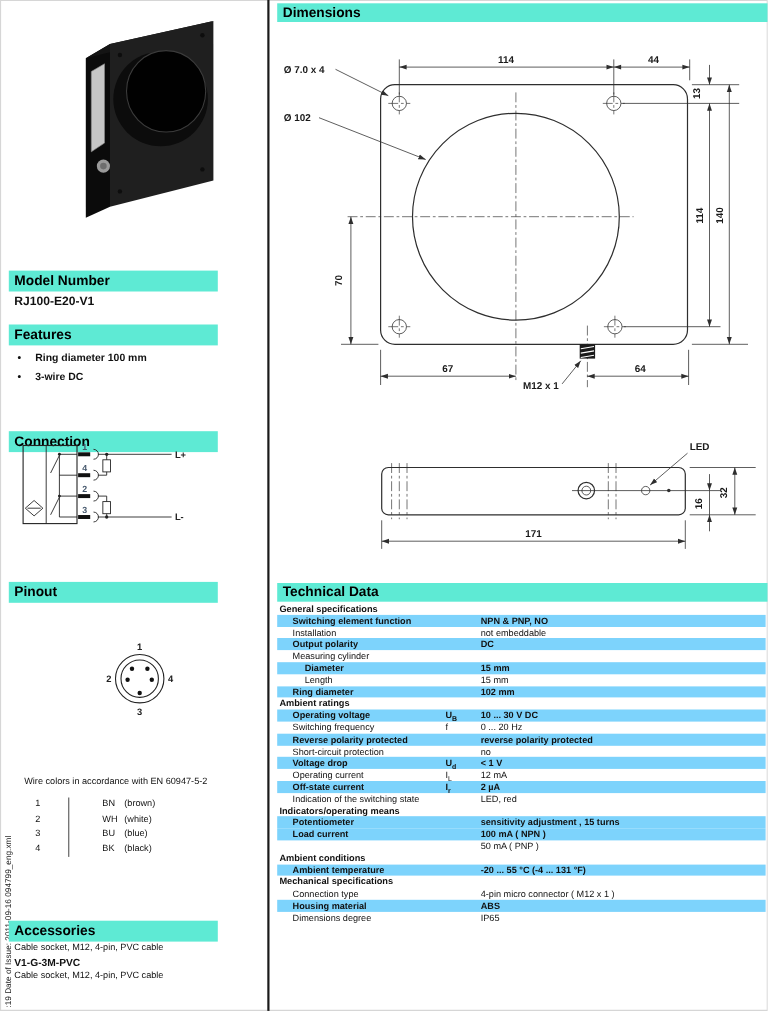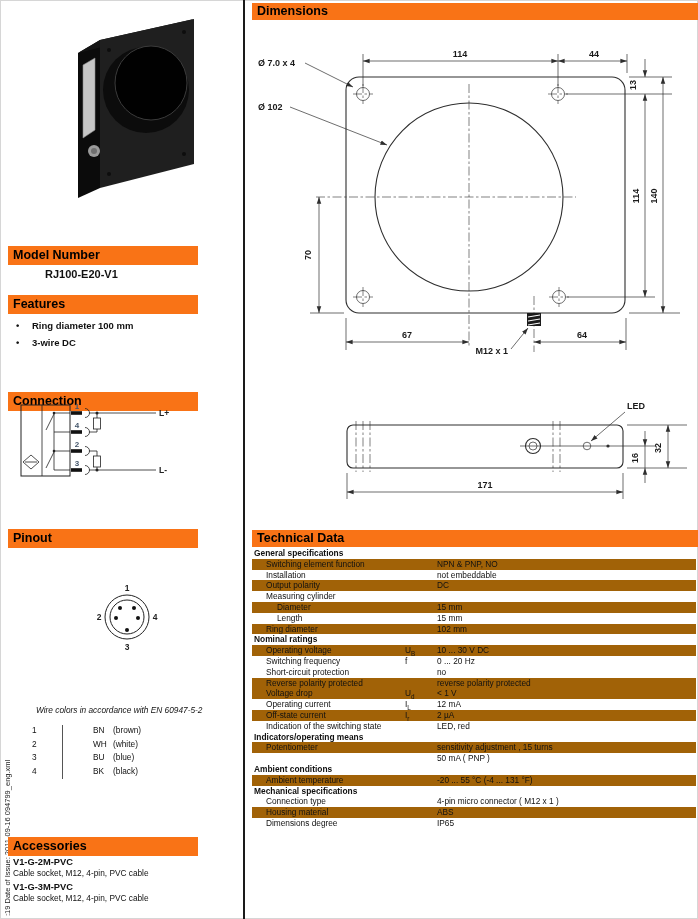--- a/index.html
+++ b/index.html
@@ -1,44 +1,44 @@
 <!DOCTYPE html>
 <html><head>
 <meta charset="utf-8">
 <style>
   html,body{margin:0;padding:0;background:#fff;}
   .page{position:relative;width:698px;height:919px;background:#fff;overflow:hidden;
         font-family:"Liberation Sans","DejaVu Sans",sans-serif;color:#111;
         box-shadow:inset 0 0 0 1px #d6d6d6;}
-  .hbar{position:absolute;background:#f97316;height:19px;box-sizing:border-box;
+  .hbar{position:absolute;background:#5eead4;height:19px;box-sizing:border-box;
         font-weight:bold;font-size:12.5px;line-height:19px;padding-left:5px;color:#000;}
   .hbar.left{left:8px;width:190px;}
   .hbar.right{left:252px;width:446px;}
   .divider{position:absolute;left:243px;top:0;width:1.5px;height:919px;background:#1a1a1a;}
-  .model-value{position:absolute;left:13px;top:268px;font-weight:bold;font-size:11px;margin-left:32px;}
+  .model-value{position:absolute;left:13px;top:268px;font-weight:bold;font-size:11px;}
   .features-list{position:absolute;left:10px;top:317px;width:220px;}
   .feature-item{position:relative;padding-left:22px;font-weight:bold;font-size:9.5px;line-height:17px;}
   .feature-item .bullet{position:absolute;left:6px;}
-  .wire-note{position:absolute;left:36px;top:705px;font-size:8.3px;font-style:italic;}
+  .wire-note{position:absolute;left:22px;top:705px;font-size:8.3px;}
   .wire-table{position:absolute;left:28px;top:724px;width:170px;}
   .wire-row{position:relative;height:13.5px;line-height:13.5px;font-size:8.3px;}
   .wire-num{position:absolute;left:4px;}
   .wire-code{position:absolute;left:65px;}
   .wire-color{position:absolute;left:85px;}
   .wire-div{position:absolute;left:34px;top:1px;width:1px;height:54px;background:#555;}
   .acc-list{position:absolute;left:13px;top:856px;width:219px;}
   .acc-model{font-weight:bold;font-size:9.3px;line-height:12px;}
   .acc-desc{font-size:8.3px;line-height:11.5px;margin-bottom:1px;}
   .side-text{position:absolute;left:3px;top:916px;transform:rotate(-90deg);transform-origin:0 0;
              font-size:7.5px;white-space:nowrap;color:#222;}
   
   .td-table{position:absolute;left:252px;top:548px;width:444px;}
   .td-sec{height:10.8px;line-height:11.4px;font-weight:bold;font-size:8.4px;padding-left:2px;}
   .td-row{position:relative;height:10.8px;line-height:11px;font-size:8.3px;}
-  .td-row.shade{background:#a16207;}
+  .td-row.shade{background:#7dd3fc;font-weight:bold;}
   .td-label{position:absolute;left:14px;top:0;white-space:nowrap;}
   .td-label.ind{left:25px;}
   .td-sym{position:absolute;left:153px;top:0;}
   .td-sym sub{font-size:6.3px;}
   .td-val{position:absolute;left:185px;top:0;white-space:nowrap;}
   
   .ln{fill:none;stroke:#2e2e2e;stroke-width:1.1;}
   .ln2{fill:none;stroke:#222;stroke-width:1;}
   .thin{fill:none;stroke:#2e2e2e;stroke-width:0.7;}
   .thin2{fill:none;stroke:#222;stroke-width:0.8;}
@@ -165,21 +165,20 @@
       </div>
       <div class="wire-row">
         <span class="wire-num">4</span>
         <span class="wire-code">BK</span>
         <span class="wire-color">(black)</span>
       </div>
     </div>
 
   <div class="hbar left" style="top:837px;">Accessories</div>
   <div class="acc-list" id="acc-list">
-      <div class="acc-model">V1-G-2M-PVC</div>
       <div class="acc-desc">Cable socket, M12, 4-pin, PVC cable</div>
       <div class="acc-model">V1-G-3M-PVC</div>
       <div class="acc-desc">Cable socket, M12, 4-pin, PVC cable</div>
     </div>
 
   <div class="hbar right" style="top:3px;height:17px;line-height:17px;">Dimensions</div>
 
   <svg style="left:244px;top:26px;" width="454" height="502" viewBox="244 26 454 502">
     <defs>
       <marker id="mE" markerWidth="11" markerHeight="8" refX="9.5" refY="4" orient="auto">
@@ -323,40 +322,40 @@
       <div class="td-row">
         <span class="td-label ind">Length</span>
         <span class="td-sym"></span>
         <span class="td-val">15 mm</span>
       </div>
       <div class="td-row shade">
         <span class="td-label">Ring diameter</span>
         <span class="td-sym"></span>
         <span class="td-val">102 mm</span>
       </div>
-      <div class="td-sec">Nominal ratings</div>
+      <div class="td-sec">Ambient ratings</div>
       <div class="td-row shade">
         <span class="td-label">Operating voltage</span>
         <span class="td-sym">U<sub>B</sub></span>
         <span class="td-val">10 ... 30 V DC</span>
       </div>
       <div class="td-row">
         <span class="td-label">Switching frequency</span>
         <span class="td-sym">f</span>
         <span class="td-val">0 ... 20 Hz</span>
       </div>
+      <div class="td-row shade">
+        <span class="td-label">Reverse polarity protected</span>
+        <span class="td-sym"></span>
+        <span class="td-val">reverse polarity protected</span>
+      </div>
       <div class="td-row">
         <span class="td-label">Short-circuit protection</span>
         <span class="td-sym"></span>
         <span class="td-val">no</span>
-      </div>
-      <div class="td-row shade">
-        <span class="td-label">Reverse polarity protected</span>
-        <span class="td-sym"></span>
-        <span class="td-val">reverse polarity protected</span>
       </div>
       <div class="td-row shade">
         <span class="td-label">Voltage drop</span>
         <span class="td-sym">U<sub>d</sub></span>
         <span class="td-val">&lt; 1 V</span>
       </div>
       <div class="td-row">
         <span class="td-label">Operating current</span>
         <span class="td-sym">I<sub>L</sub></span>
         <span class="td-val">12 mA</span>
@@ -370,20 +369,25 @@
         <span class="td-label">Indication of the switching state</span>
         <span class="td-sym"></span>
         <span class="td-val">LED, red</span>
       </div>
       <div class="td-sec">Indicators/operating means</div>
       <div class="td-row shade">
         <span class="td-label">Potentiometer</span>
         <span class="td-sym"></span>
         <span class="td-val">sensitivity adjustment , 15 turns</span>
       </div>
+      <div class="td-row shade">
+        <span class="td-label">Load current</span>
+        <span class="td-sym"></span>
+        <span class="td-val">100 mA ( NPN )</span>
+      </div>
       <div class="td-row">
         <span class="td-label"></span>
         <span class="td-sym"></span>
         <span class="td-val">50 mA ( PNP )</span>
       </div>
       <div class="td-sec">Ambient conditions</div>
       <div class="td-row shade">
         <span class="td-label">Ambient temperature</span>
         <span class="td-sym"></span>
         <span class="td-val">-20 ... 55 °C (-4 ... 131 °F)</span>

